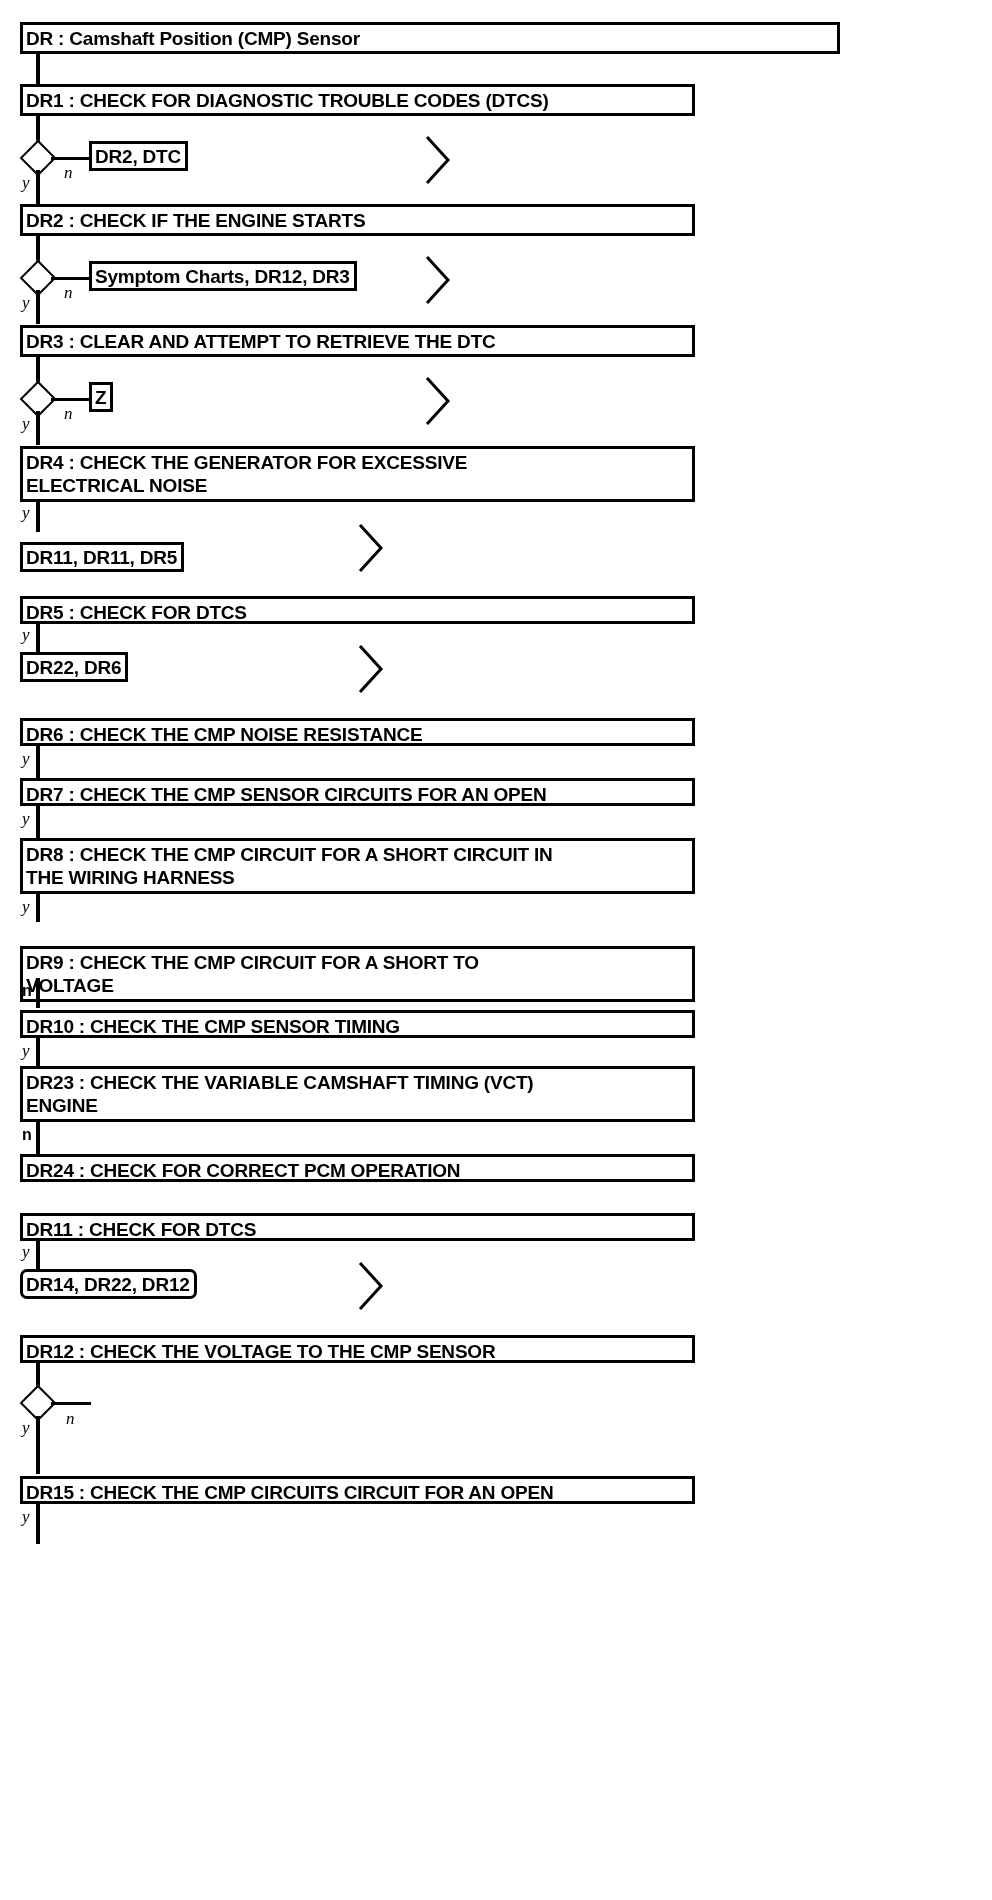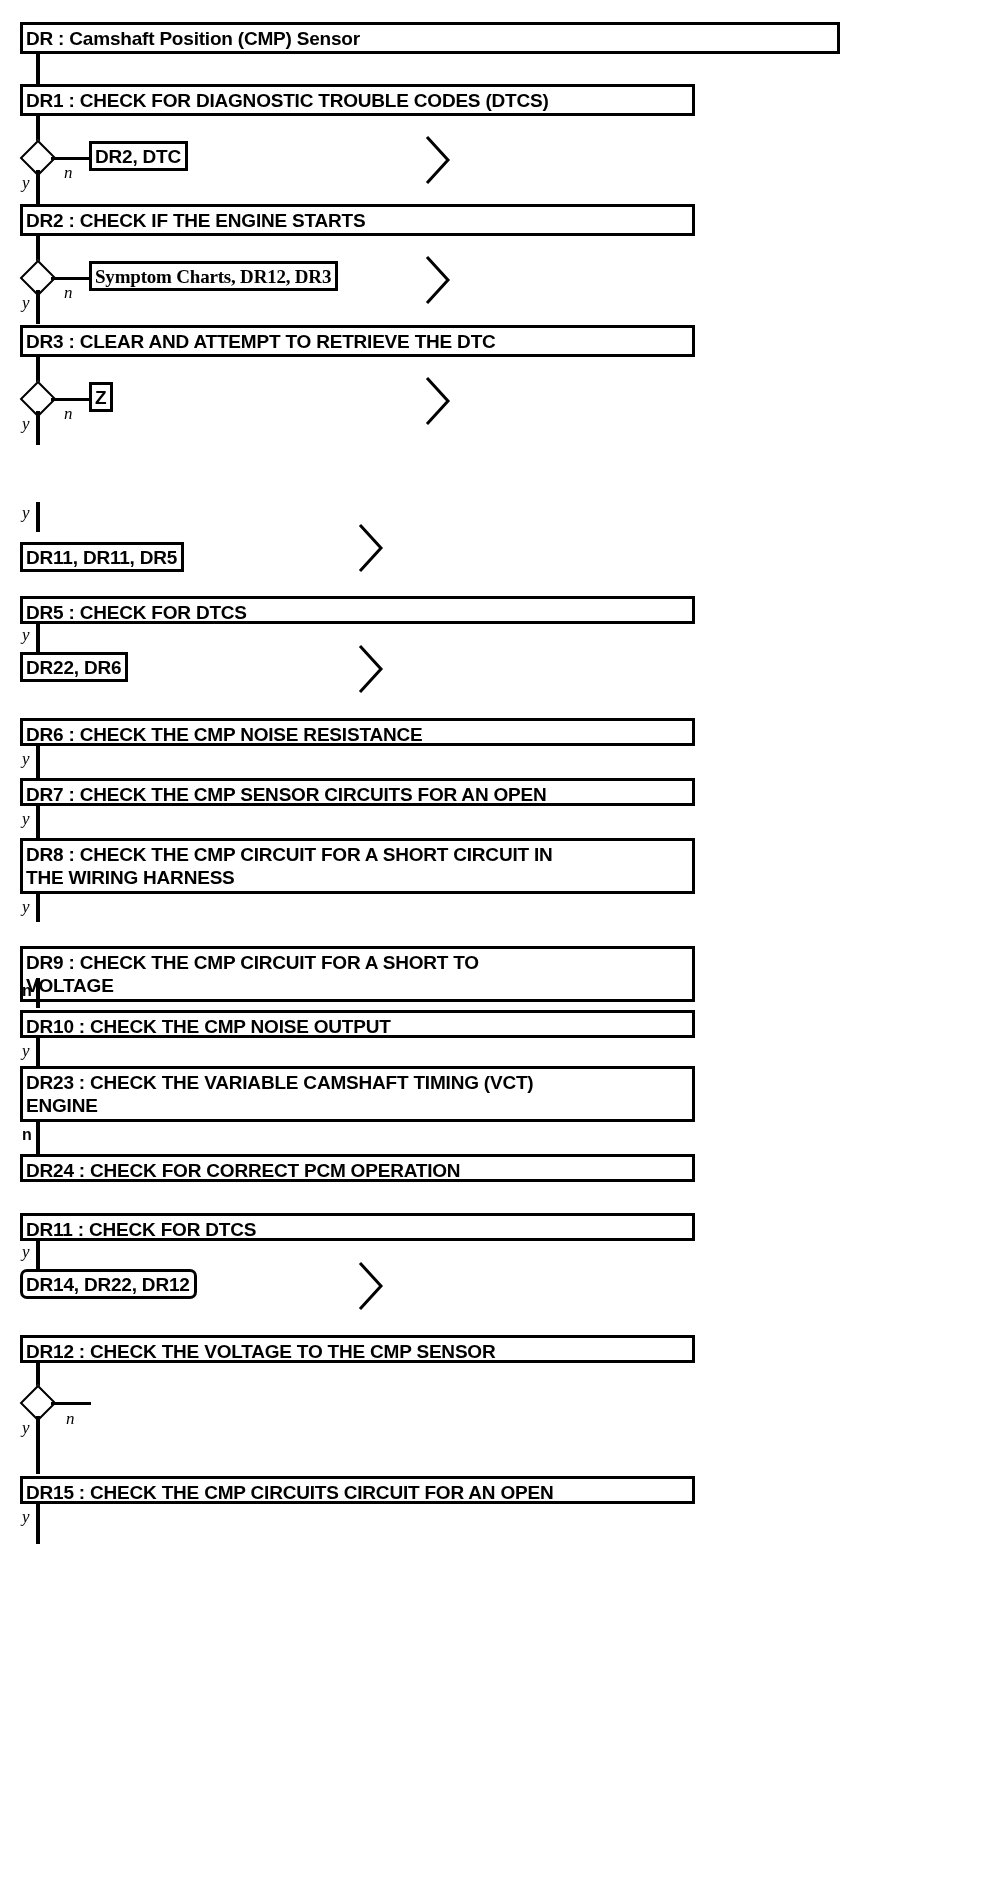--- a/index.html
+++ b/index.html
@@ -118,21 +118,21 @@
     <svg width="28" height="52" viewBox="0 0 28 52">
         <polyline points="3,3 24,26 3,49" fill="none" stroke="#000" stroke-width="3"></polyline>
       </svg>
   </div>
 
   <div class="step" style="left:20px;top:204px;width:675px;height:32px;">DR2 : CHECK IF THE ENGINE STARTS</div>
   <div class="vline" style="left:36px;top:236px;height:30px;"></div>
 
   <div class="diamond" style="left:25px;top:265px;"></div>
   <div class="hline" style="left:51px;top:277px;width:40px;"></div>
-  <div class="ref" style="left:89px;top:261px;height:30px;font-family:Liberation Serif, serif;">Symptom Charts, DR12, DR3</div>
+  <div class="ref" style="left:89px;top:261px;height:30px;">Symptom Charts, DR12, DR3</div>
   <div class="blabel" style="left:64px;top:284px;">n</div>
   <div class="blabel" style="left:22px;top:294px;">y</div>
   <div class="vline" style="left:36px;top:290px;height:34px;"></div>
   <div class="chev" style="left:424px;top:254px;">
     <svg width="28" height="52" viewBox="0 0 28 52">
         <polyline points="3,3 24,26 3,49" fill="none" stroke="#000" stroke-width="3"></polyline>
       </svg>
   </div>
 
   <div class="step" style="left:20px;top:325px;width:675px;height:32px;">DR3 : CLEAR AND ATTEMPT TO RETRIEVE THE DTC</div>
@@ -143,20 +143,22 @@
   <div class="ref" style="left:89px;top:382px;height:30px;">Z</div>
   <div class="blabel" style="left:64px;top:405px;">n</div>
   <div class="blabel" style="left:22px;top:415px;">y</div>
   <div class="vline" style="left:36px;top:411px;height:34px;"></div>
   <div class="chev" style="left:424px;top:375px;">
     <svg width="28" height="52" viewBox="0 0 28 52">
         <polyline points="3,3 24,26 3,49" fill="none" stroke="#000" stroke-width="3"></polyline>
       </svg>
   </div>
 
+  <div class="step" style="left:20px;top:446px;width:675px;height:56px;">DR4 : CHECK THE GENERATOR FOR EXCESSIVE
+ELECTRICAL NOISE</div>
   <div class="vline" style="left:36px;top:502px;height:30px;"></div>
   <div class="blabel" style="left:22px;top:504px;">y</div>
   <div class="ref" style="left:20px;top:531px;height:30px;margin-top:11px;">DR11, DR11, DR5</div>
   <div class="chev" style="left:357px;top:522px;">
     <svg width="28" height="52" viewBox="0 0 28 52">
         <polyline points="3,3 24,26 3,49" fill="none" stroke="#000" stroke-width="3"></polyline>
       </svg>
   </div>
 
   <div class="step" style="left:20px;top:596px;width:675px;height:28px;">DR5 : CHECK FOR DTCS</div>
@@ -180,21 +182,21 @@
   <div class="step" style="left:20px;top:838px;width:675px;height:56px;">DR8 : CHECK THE CMP CIRCUIT FOR A SHORT CIRCUIT IN
 THE WIRING HARNESS</div>
   <div class="vline" style="left:36px;top:894px;height:28px;"></div>
   <div class="blabel" style="left:22px;top:898px;">y</div>
 
   <div class="step" style="left:20px;top:946px;width:675px;height:56px;">DR9 : CHECK THE CMP CIRCUIT FOR A SHORT TO
 VOLTAGE</div>
   <div class="vline" style="left:36px;top:978px;height:30px;"></div>
   <div class="blabel sans" style="left:22px;top:982px;">n</div>
 
-  <div class="step" style="left:20px;top:1010px;width:675px;height:28px;">DR10 : CHECK THE CMP NOISE OUTPUT</div>
+  <div class="step" style="left:20px;top:1010px;width:675px;height:28px;">DR10 : CHECK THE CMP SENSOR TIMING</div>
   <div class="vline" style="left:36px;top:1038px;height:28px;"></div>
   <div class="blabel" style="left:22px;top:1042px;">y</div>
 
   <div class="step" style="left:20px;top:1066px;width:675px;height:56px;">DR23 : CHECK THE VARIABLE CAMSHAFT TIMING (VCT)
 ENGINE</div>
   <div class="vline" style="left:36px;top:1122px;height:32px;"></div>
   <div class="blabel sans" style="left:22px;top:1126px;">n</div>
 
   <div class="step" style="left:20px;top:1154px;width:675px;height:28px;">DR24 : CHECK FOR CORRECT PCM OPERATION</div>
 

